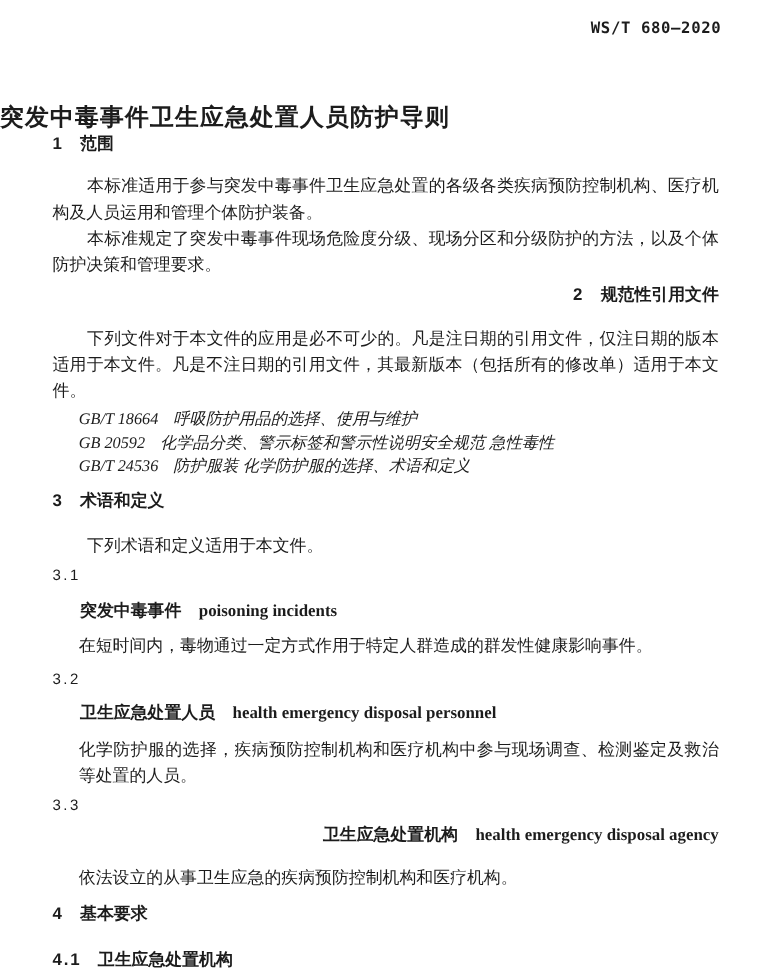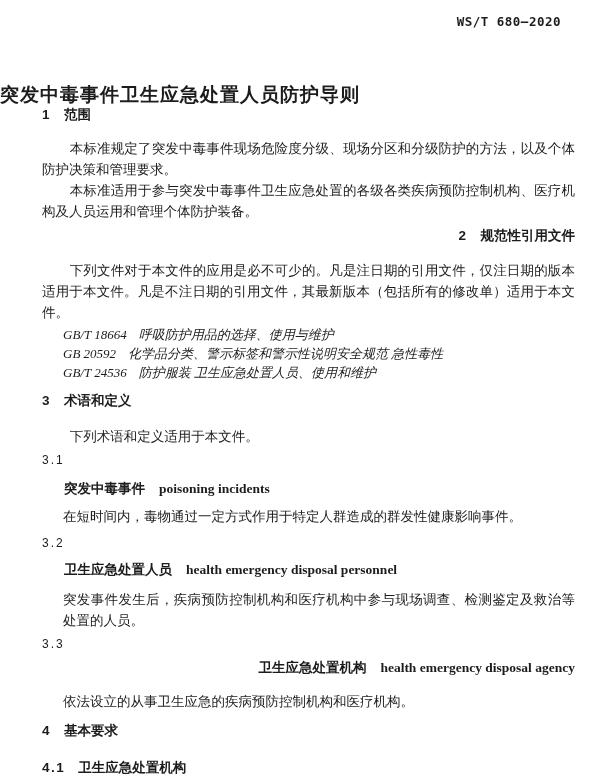--- a/index.html
+++ b/index.html
@@ -8,21 +8,21 @@
     width: 609px;
     height: 780px;
     background: #ffffff;
     color: #1c1c1c;
     position: relative;
     overflow: hidden;
     font-family: "Liberation Serif", "DejaVu Serif", serif;
   }
   .doc-header {
     padding-top: 14px;
-    padding-right: 48px;
+    padding-right: 32px;
     text-align: right;
     font-family: "DejaVu Sans Mono", "Liberation Mono", monospace;
     font-weight: bold;
     font-size: 12.5px;
     letter-spacing: 0.5px;
   }
   .doc-title {
     margin-top: 54px;
     text-align: left;
     font-family: "Liberation Sans", "DejaVu Sans", sans-serif;
@@ -108,56 +108,56 @@
   <div class="doc-header">WS/T 680—2020</div>
 
   <div class="doc-title">突发中毒事件卫生应急处置人员防护导则</div>
 
   <div class="content">
 
     <div class="sec-heading">
       <span class="h-num">1</span><span>范围</span>
     </div>
     <div class="p-group">
+      <p class="body-p">本标准适用于参与突发中毒事件卫生应急处置的各级各类疾病预防控制机构、医疗机构及人员运用和管理个体防护装备。</p>
       <p class="body-p">本标准规定了突发中毒事件现场危险度分级、现场分区和分级防护的方法，以及个体防护决策和管理要求。</p>
-      <p class="body-p">本标准适用于参与突发中毒事件卫生应急处置的各级各类疾病预防控制机构、医疗机构及人员运用和管理个体防护装备。</p>
     </div>
 
     <div class="sec-heading sec-2">
       <span class="h-num">2</span><span>规范性引用文件</span>
     </div>
     <p class="body-p p-intro-2">下列文件对于本文件的应用是必不可少的。凡是注日期的引用文件，仅注日期的版本适用于本文件。凡是不注日期的引用文件，其最新版本（包括所有的修改单）适用于本文件。</p>
     <div class="refs">
       <div class="ref-line">
         <span class="ref-code">GB/T 18664</span><span>呼吸防护用品的选择、使用与维护</span>
       </div>
       <div class="ref-line">
         <span class="ref-code">GB 20592</span><span>化学品分类、警示标签和警示性说明安全规范 急性毒性</span>
       </div>
       <div class="ref-line">
-        <span class="ref-code">GB/T 24536</span><span>防护服装 卫生应急处置人员、使用和维护</span>
+        <span class="ref-code">GB/T 24536</span><span>防护服装 化学防护服的选择、术语和定义</span>
       </div>
     </div>
 
     <div class="sec-heading sec-3">
       <span class="h-num">3</span><span>术语和定义</span>
     </div>
     <p class="body-p p-intro-3">下列术语和定义适用于本文件。</p>
 
     <div class="sub-num">3.1</div>
     <div class="term-line term-line-1">
       <span class="term-zh">突发中毒事件</span><span class="term-en">poisoning incidents</span>
     </div>
     <p class="def-line def-1">在短时间内，毒物通过一定方式作用于特定人群造成的群发性健康影响事件。</p>
 
     <div class="sub-num sub-num-2">3.2</div>
     <div class="term-line term-line-2">
       <span class="term-zh">卫生应急处置人员</span><span class="term-en">health emergency disposal personnel</span>
     </div>
-    <p class="def-line def-2">突发事件发生后，疾病预防控制机构和医疗机构中参与现场调查、检测鉴定及救治等处置的人员。</p>
+    <p class="def-line def-2">化学防护服的选择，疾病预防控制机构和医疗机构中参与现场调查、检测鉴定及救治等处置的人员。</p>
 
     <div class="sub-num">3.3</div>
     <div class="term-line term-line-3">
       <span class="term-zh">卫生应急处置机构</span><span class="term-en">health emergency disposal agency</span>
     </div>
     <p class="def-line def-3">依法设立的从事卫生应急的疾病预防控制机构和医疗机构。</p>
 
     <div class="sec-heading sec-4">
       <span class="h-num">4</span><span>基本要求</span>
     </div>

